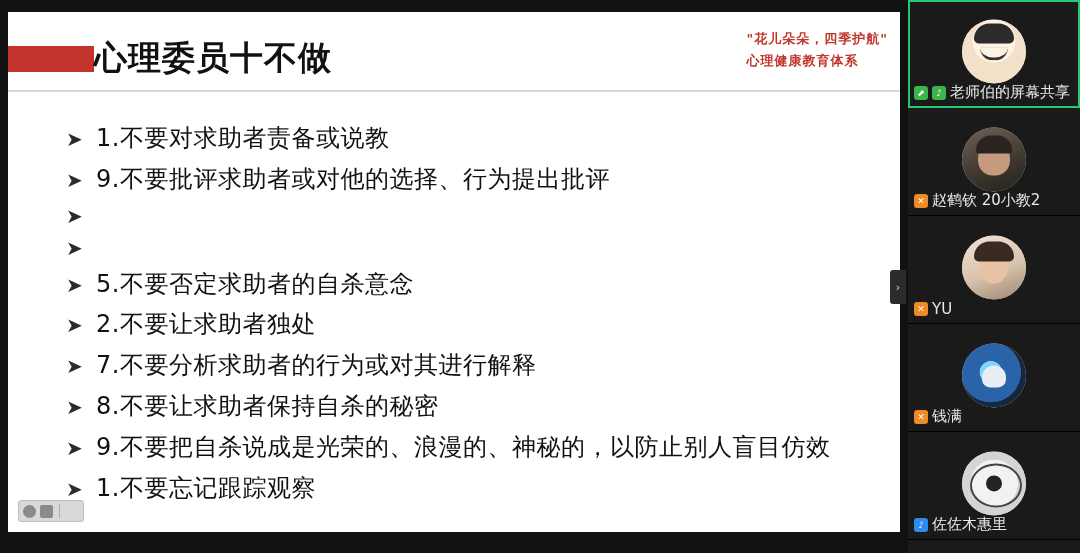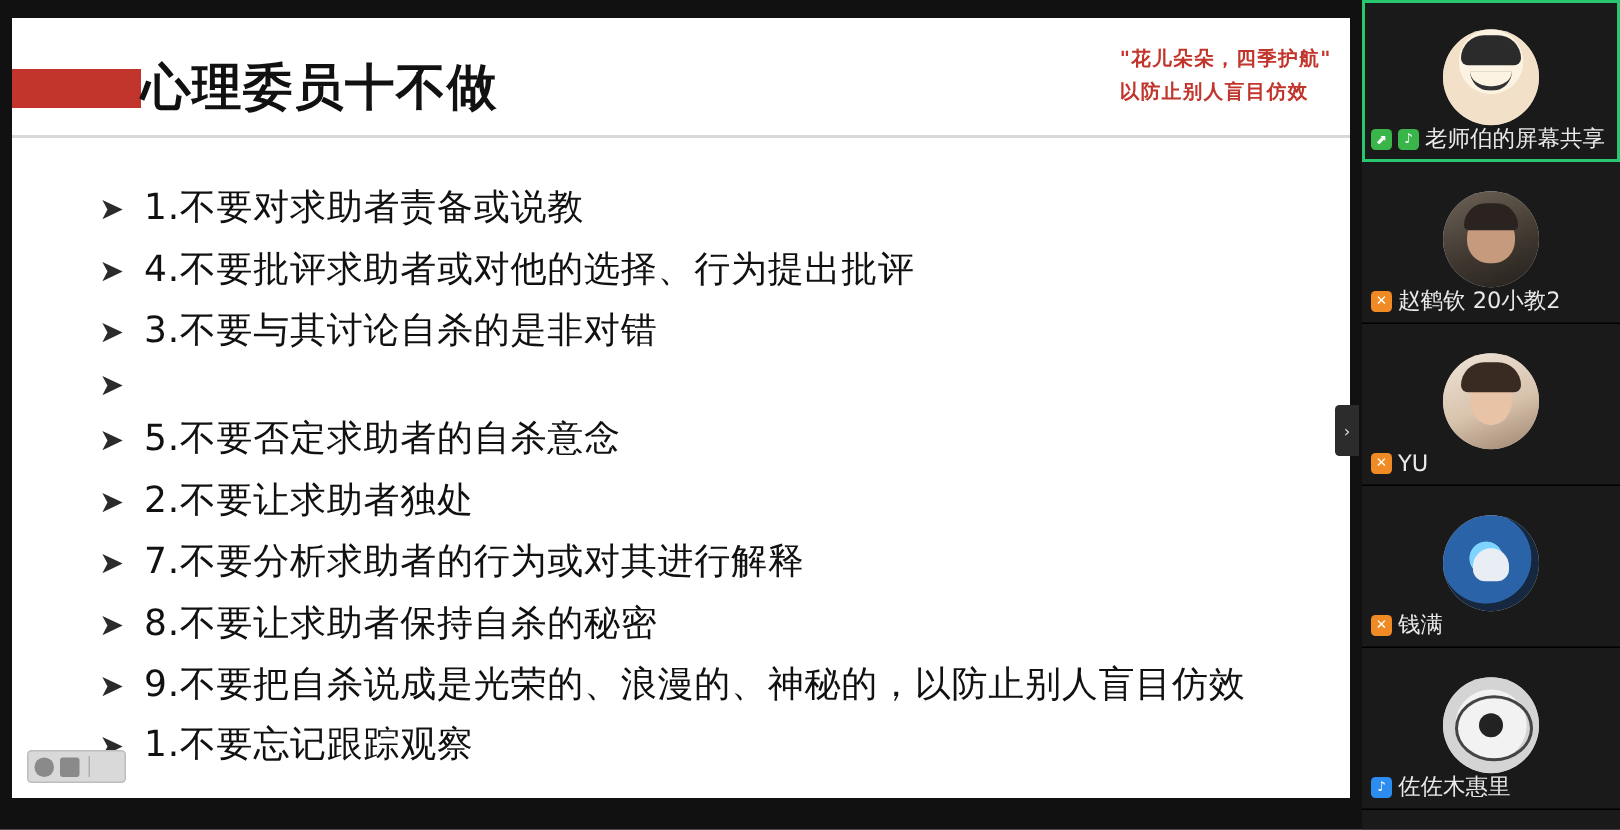--- a/index.html
+++ b/index.html
@@ -2,21 +2,21 @@
 <html><head>
 <meta charset="utf-8">
 <style>
   * { box-sizing: border-box; margin: 0; padding: 0; }
   html, body {
     width: 1080px; height: 553px;
     background: #000;
     font-family: "Liberation Sans", sans-serif;
     overflow: hidden;
   }
-  #app { position: relative; width: 1080px; height: 553px; background: #f0abfc; }
+  #app { position: relative; width: 1080px; height: 553px; background: #3b82f6; }
 
   
   #share-area {
     position: absolute; left: 0; top: 0; width: 908px; height: 553px;
     background: #111;
   }
   #slide {
     position: absolute; left: 8px; top: 12px; width: 892px; height: 520px;
     background: #ffffff;
   }
@@ -217,37 +217,36 @@
     <div id="slide">
 
       <div class="slide-header">
         <div class="red-bar"></div>
         <div class="slide-title">心理委员十不做</div>
         <div class="title-underline"></div>
 
         <div class="logo-block">
           <div class="logo-text">
             <div class="logo-slogan">"花儿朵朵，四季护航"</div>
-            <div class="logo-sub">以防止别人盲目仿效</div>
+            <div class="logo-sub">心理健康教育体系</div>
           </div>
         </div>
       </div>
 
       <div class="bullets">
           <div class="bullet-row">
             <span class="chev">➤</span>
             <span class="btext">1.不要对求助者责备或说教</span>
           </div>
           <div class="bullet-row">
             <span class="chev">➤</span>
-            <span class="btext">4.不要批评求助者或对他的选择、行为提出批评</span>
-          </div>
-          <div class="bullet-row">
-            <span class="chev">➤</span>
-            <span class="btext">3.不要与其讨论自杀的是非对错</span>
+            <span class="btext">9.不要批评求助者或对他的选择、行为提出批评</span>
+          </div>
+          <div class="bullet-row">
+            <span class="chev">➤</span>
           </div>
           <div class="bullet-row">
             <span class="chev">➤</span>
           </div>
           <div class="bullet-row">
             <span class="chev">➤</span>
             <span class="btext">5.不要否定求助者的自杀意念</span>
           </div>
           <div class="bullet-row">
             <span class="chev">➤</span>

